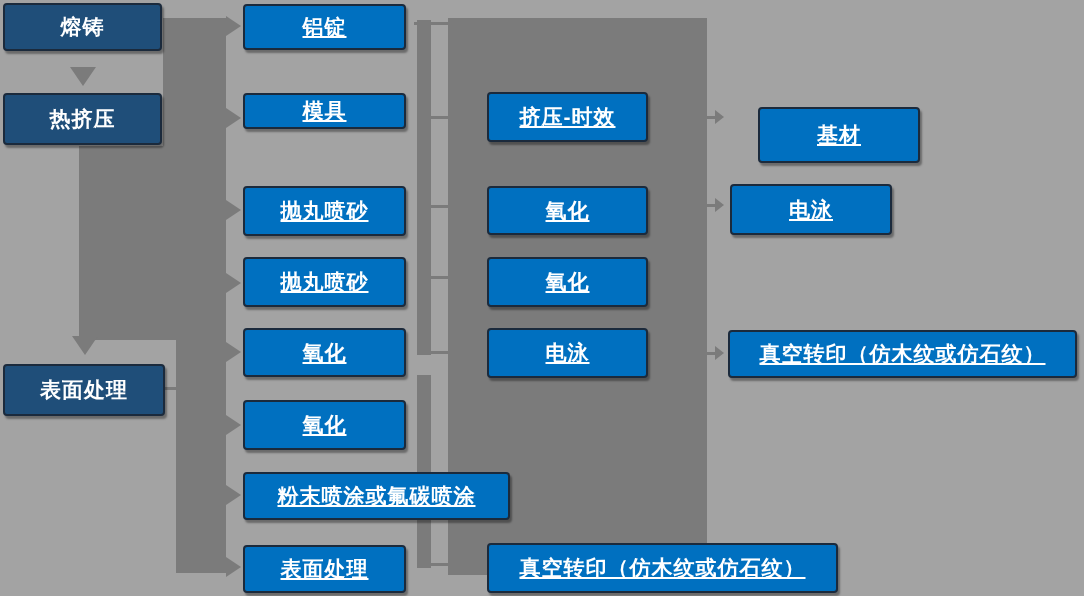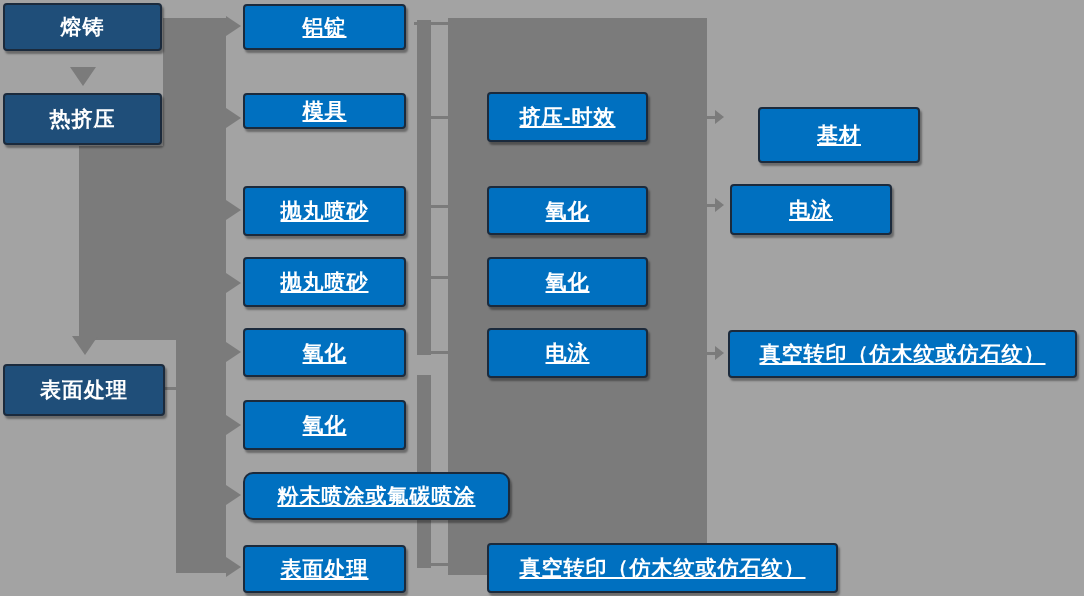--- a/index.html
+++ b/index.html
@@ -76,21 +76,21 @@
   <div class="node dark" style="left:3px;top:3px;width:159px;height:48px;">熔铸</div>
   <div class="node dark" style="left:3px;top:93px;width:159px;height:52px;">热挤压</div>
   <div class="node dark" style="left:3px;top:364px;width:162px;height:52px;">表面处理</div>
 
   <div class="node blue" style="left:243px;top:4px;width:163px;height:46px;">铝锭</div>
   <div class="node blue" style="left:243px;top:93px;width:163px;height:36px;">模具</div>
   <div class="node blue" style="left:243px;top:186px;width:163px;height:50px;">抛丸喷砂</div>
   <div class="node blue" style="left:243px;top:257px;width:163px;height:50px;">抛丸喷砂</div>
   <div class="node blue" style="left:243px;top:328px;width:163px;height:49px;">氧化</div>
   <div class="node blue" style="left:243px;top:400px;width:163px;height:50px;">氧化</div>
-  <div class="node blue" style="left:243px;top:472px;width:267px;height:48px;border-radius:10px;">粉末喷涂或氟碳喷涂</div>
+  <div class="node blue" style="left:243px;top:472px;width:267px;height:48px;">粉末喷涂或氟碳喷涂</div>
   <div class="node blue" style="left:243px;top:545px;width:163px;height:48px;">表面处理</div>
 
   <div class="node blue" style="left:487px;top:92px;width:161px;height:50px;">挤压-时效</div>
   <div class="node blue" style="left:487px;top:186px;width:161px;height:49px;">氧化</div>
   <div class="node blue" style="left:487px;top:257px;width:161px;height:50px;">氧化</div>
   <div class="node blue" style="left:487px;top:328px;width:161px;height:50px;">电泳</div>
   <div class="node blue" style="left:487px;top:543px;width:351px;height:50px;">真空转印（仿木纹或仿石纹）</div>
 
   <div class="node blue" style="left:758px;top:95px;width:162px;height:56px;margin-top:12px;">基材</div>
   <div class="node blue" style="left:730px;top:184px;width:162px;height:51px;">电泳</div>

